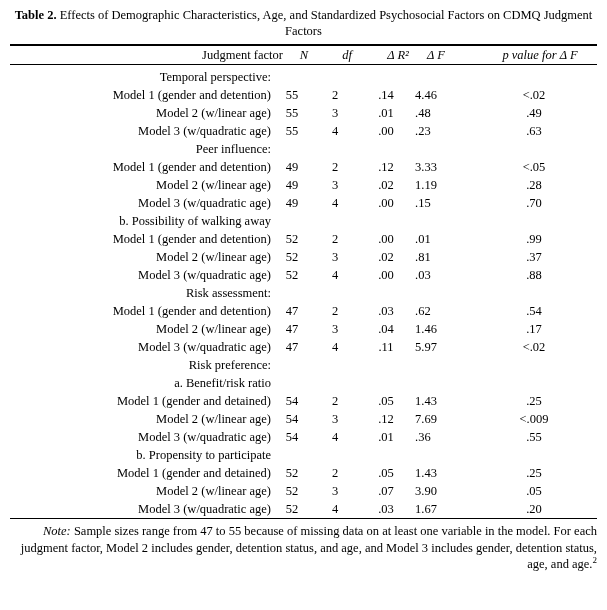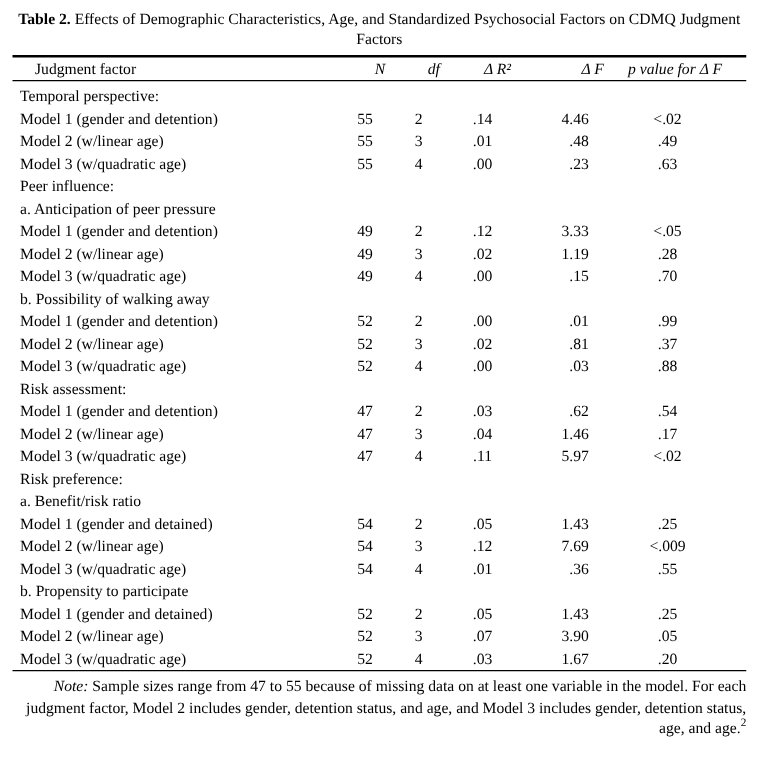--- a/index.html
+++ b/index.html
@@ -52,25 +52,25 @@
   table.data th, table.data td {
     padding: 0;
     font-weight: normal;
     vertical-align: baseline;
     line-height: 1.44;
   }
   thead th {
     padding-top: 4px;
     padding-bottom: 4px;
   }
-  .c-factor { width: 255px; text-align: left; padding-left: 18px !important; }
+  .c-factor { width: 255px; text-align: right; padding-left: 18px !important; }
   .c-n      { width: 42px;  text-align: center; }
   .c-df     { width: 44px;  text-align: center; }
   .c-dr2    { width: 58px;  text-align: center; }
-  .c-df2    { width: 56px;  text-align: right; }
+  .c-df2    { width: 56px;  text-align: left; }
   .c-p      { width: auto;  text-align: center; }
   td.c-factor { padding-left: 6px !important; }
   .ital { font-style: italic; }
   .grp {
     padding-left: 6px !important;
   }
   .lvl1 { padding-left: 24px !important; }
   .lvl2 { padding-left: 42px !important; }
   .note {
     font-size: 12.5px;
@@ -146,28 +146,20 @@
         </tr>
         <tr>
           <td class="c-factor grp">Peer influence:</td>
           <td class="c-n"></td>
           <td class="c-df"></td>
           <td class="c-dr2"></td>
           <td class="c-df2"></td>
           <td class="c-p"></td>
         </tr>
         <tr>
-          <td class="c-factor lvl1">a. Anticipation of peer pressure</td>
-          <td class="c-n"></td>
-          <td class="c-df"></td>
-          <td class="c-dr2"></td>
-          <td class="c-df2"></td>
-          <td class="c-p"></td>
-        </tr>
-        <tr>
           <td class="c-factor lvl2">Model 1 (gender and detention)</td>
           <td class="c-n">49</td>
           <td class="c-df">2</td>
           <td class="c-dr2">.12</td>
           <td class="c-df2">3.33</td>
           <td class="c-p">&lt;.05</td>
         </tr>
         <tr>
           <td class="c-factor lvl2">Model 2 (w/linear age)</td>
           <td class="c-n">49</td>

